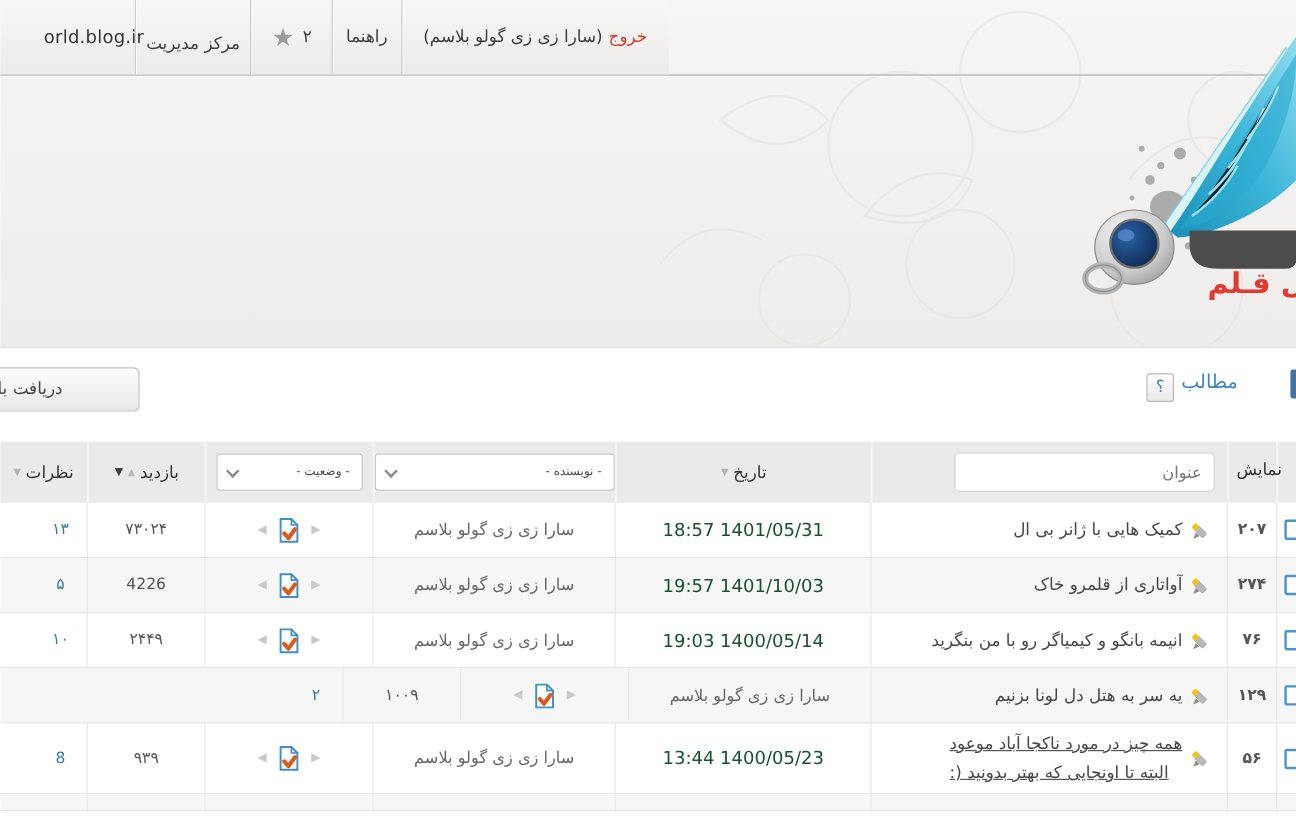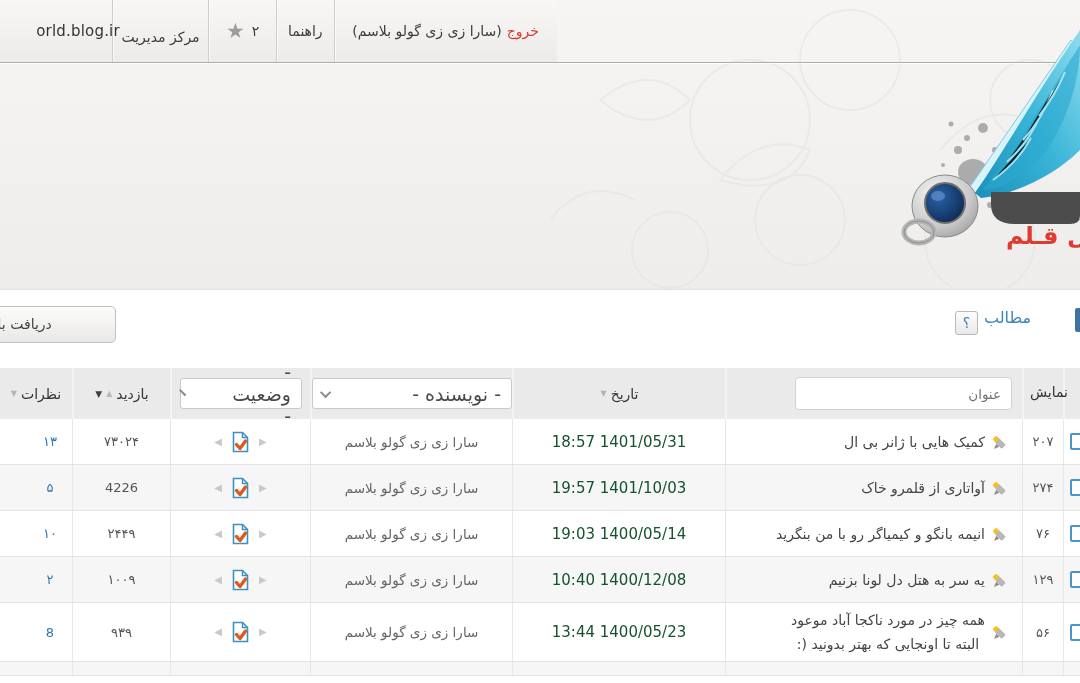--- a/index.html
+++ b/index.html
@@ -65,32 +65,32 @@
     align-items:center; font-size:14px; color:#333;
   }
   .thead .hcell { height:100%; display:flex; align-items:center; justify-content:center; gap:4px; border-left:2px solid #f4f4f4; }
   .thead .hcell:last-child { border-left:none; }
   .tri-down { font-size:8px; color:#b3b3b3; }
   .tri-down.dark { color:#3f3f3f; font-size:9px; }
   .tri-up { font-size:8px; color:#b9b9b9; }
   .display-head-label { position:absolute; left:1030px; top:16px; white-space:nowrap; font-size:14px; color:#333; }
 
   .c-icon { width:17px; }
-  .c-num { width:41px; }
+  .c-num { width:41px;font-weight:bold; }
   .c-title { width:297px; }
   .c-date { width:213px; }
   .c-author { width:202px; }
   .c-status { width:140px; }
   .c-views { width:98px; }
   .c-comments { width:72px; }
 
   .fake-select {
     background:#fff; border:1px solid #c9c9c9; border-radius:3px; height:31px;
     display:flex; align-items:center; direction:rtl; padding:0 10px; color:#4a4a4a;
-    font-size:19px; cursor:pointer;gap:47px;
+    font-size:10px; cursor:pointer;gap:47px;
   }
   .fake-select .chev { margin-right:auto; width:8px; height:8px; border-left:2px solid #8a8a8a; border-bottom:2px solid #8a8a8a; transform:rotate(-45deg) translateY(-2px); }
   .sel-author { width:225px; }
   .sel-status { width:122px; }
   .title-search {
     width:217px; height:33px; background:#fff; border:1px solid #d2d2d2; border-radius:4px;
     direction:rtl; text-align:right; padding:0 10px; font-size:13.5px; color:#555;
     font-family:"DejaVu Sans", sans-serif; outline:none;
   }
   .hcell.c-title { justify-content:flex-start; padding-right:10px; }
@@ -98,24 +98,24 @@
   .tbody { font-size:13px; color:#555; }
   .row { display:flex; direction:rtl; min-height:46px; border-bottom:1px solid #e3e3e3; background:#fff; align-items:stretch; }
   .row:nth-child(even) { background:#f6f6f6; }
   .cell { display:flex; align-items:center; justify-content:center; border-left:1px solid #e8e8e8; padding:5px 0; }
   .cell:last-child { border-left:none;padding-left:28px; }
 
   .cell.c-icon { justify-content:flex-start; direction:ltr; padding-left:6px; overflow:visible; }
   .view-doc { width:14px; height:17px; border:2px solid #4a94c8; border-radius:2px; background:#fff; flex:none; }
 
   .cell.c-title { justify-content:flex-start; padding-right:12px; gap:7px; align-items:center; }
-  .title-text { font-size:14px; color:#454545; line-height:24px; text-align:center; }
+  .title-text { font-size:14px; color:#454545; line-height:24px; text-align:left; }
   .smiley { direction:ltr; unicode-bidi:isolate; }
   .pencil-svg { flex:none; }
-  .row.two-line .cell.c-title { align-items:center; }
+  .row.two-line .cell.c-title { align-items:center;text-decoration:underline; }
 
   .cell.c-date { direction:ltr; font-size:15px; color:#14532d; }
   .cell.c-author { font-size:13.5px; color:#666; }
 
   .status-wrap { display:flex; direction:ltr; align-items:center; gap:9px; }
   .mini-arrow { font-size:10px; color:#c9c9c9; line-height:1; cursor:pointer; }
 
   .cell.c-views { color:#555; }
   .cell.c-comments { color:#3278b0; cursor:pointer; }
 
@@ -397,23 +397,20 @@
       <svg class="pencil-svg" width="18" height="18" viewBox="0 0 18 18">
         <polygon points="2,16 4.2,10.8 7.2,13.8" fill="#8c8c8c"></polygon>
         <rect x="5" y="4" width="5" height="10" rx="1" transform="rotate(-45 9 9)" fill="#b9b9b9" stroke="#9a9a9a" stroke-width="0.6"></rect>
         <rect x="5" y="1" width="5" height="4.5" rx="1" transform="rotate(-45 9 9)" fill="#f3c31c"></rect>
       </svg>
       <div class="title-text">
         <div><span>یه سر به هتل دل لونا بزنیم</span></div>
 
       </div>
     </div>
-    <div class="cell c-date">
-      <span>10:40 1400/12/08</span>
-    </div>
     <div class="cell c-author">
       <span>سارا زی زی گولو بلاسم</span>
     </div>
     <div class="cell c-status">
       <div class="status-wrap">
         <span class="mini-arrow">◀</span>
         <svg width="19" height="22" viewBox="0 0 19 22">
           <path d="M2.5,1.5 H11.5 L16.5,6.5 V20.5 H2.5 Z" fill="#ffffff" stroke="#3e8fc4" stroke-width="1.6"></path>
           <path d="M11.5,1.5 V6.5 H16.5" fill="none" stroke="#3e8fc4" stroke-width="1.4"></path>
           <path d="M5.5,13.5 L9,17.5 L14.5,10" fill="none" stroke="#dd5a1e" stroke-width="3.4" stroke-linecap="round" stroke-linejoin="round"></path>

